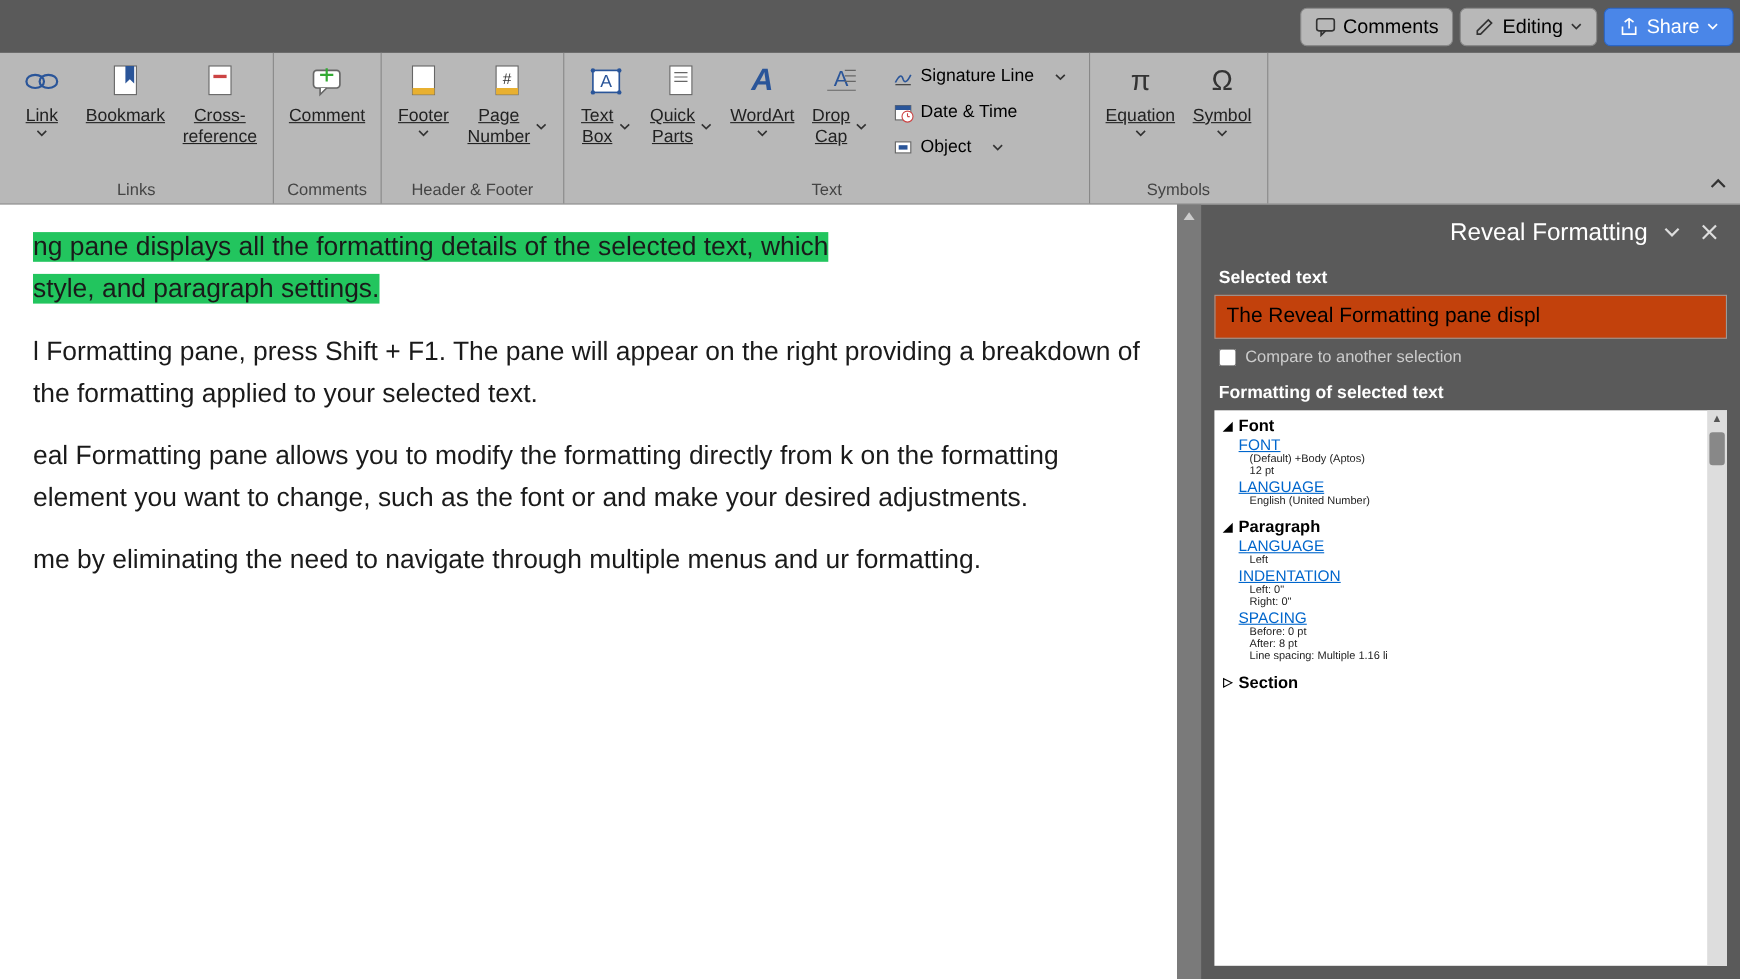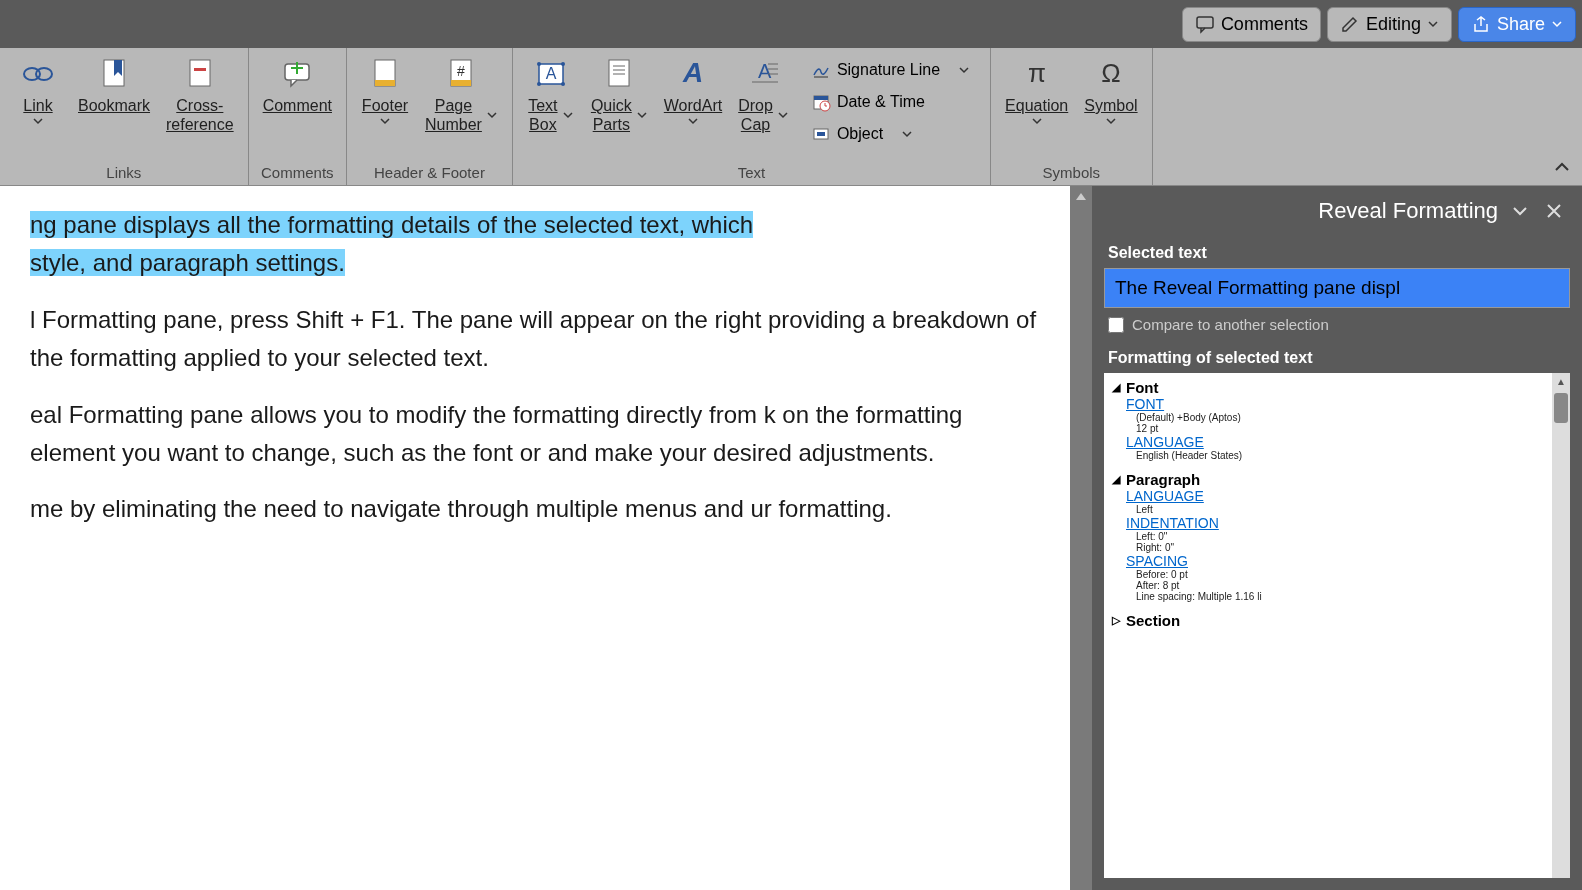--- a/index.html
+++ b/index.html
@@ -18,31 +18,31 @@
 .ribbon-icon { width: 40px; height: 40px; display: flex; align-items: center; justify-content: center; margin-bottom: 2px; }
 .ribbon-item-label { font-size: 16px; text-align: center; line-height: 1.2; color: #222; text-decoration: underline; }
 .ribbon-item-sub { display: flex; align-items: center; gap: 4px; }
 .ribbon-narrow { display: flex; flex-direction: column; gap: 4px; padding: 4px 8px; }
 .ribbon-narrow-item { display: flex; align-items: center; gap: 6px; font-size: 16px; cursor: pointer; padding: 4px; }
 .ribbon-collapse { position: absolute; right: 10px; bottom: 8px; width: 20px; height: 20px; cursor: pointer; }
 
 .doc-area { display: flex; height: calc(890px - 48px - 138px); }
 .doc-page { flex: 1; background: white; padding: 20px 30px; overflow: hidden; position: relative; }
 .doc-text { font-size: 24px; line-height: 1.6; color: #1a1a1a; font-family: 'Aptos', 'Segoe UI', sans-serif; }
-.doc-text .highlighted { background: #7dd3fc; }
+.doc-text .highlighted { background: #22c55e; }
 .doc-text p { margin-bottom: 18px; }
 .scroll-gutter { width: 22px; background: #7a7a7a; position: relative; }
 .scroll-arrow-up { position: absolute; top: 4px; left: 4px; width: 14px; height: 14px; color: #ccc; }
 
 .pane { width: 490px; background: #5a5a5a; display: flex; flex-direction: column; }
 .pane-header { display: flex; align-items: center; padding: 12px 16px; gap: 10px; }
 .pane-title { font-size: 22px; color: white; flex: 1; font-weight: 400; text-align: right; }
 .pane-header-btn { width: 24px; height: 24px; cursor: pointer; color: #ddd; display: flex; align-items: center; justify-content: center; }
 .pane-section-label { color: white; font-size: 16px; font-weight: 600; padding: 8px 16px 6px; }
-.pane-input { margin: 0 12px; padding: 8px 10px; background: #3b82f6; border: 1px solid #999; font-size: 19px; }
+.pane-input { margin: 0 12px; padding: 8px 10px; background: #c2410c; border: 1px solid #999; font-size: 19px; }
 .pane-check { display: flex; align-items: center; gap: 8px; padding: 8px 16px; color: #ccc; font-size: 15px; }
 .pane-check input { width: 16px; height: 16px; }
 .pane-tree { background: white; margin: 0 12px 12px; flex: 1; overflow-y: auto; padding: 6px 8px; font-size: 15px; position: relative; }
 .tree-node { margin-bottom: 2px; }
 .tree-header { display: flex; align-items: center; gap: 4px; font-weight: bold; cursor: pointer; }
 .tree-toggle { width: 10px; display: inline-block; font-size: 11px; }
 .tree-link { color: #0066cc; text-decoration: underline; cursor: pointer; margin-left: 14px; font-size: 14px; }
 .tree-val { margin-left: 24px; font-size: 10px; color: #222; }
 .pane-scroll { position: absolute; right: 0; top: 0; width: 18px; height: 100%; background: #ddd; }
 .pane-scroll-thumb { position: absolute; right: 2px; top: 20px; width: 14px; height: 30px; background: #888; border-radius: 3px; }
@@ -347,21 +347,21 @@
     <div class="pane-tree">
       <div class="tree-node">
         <div class="tree-header">
             <span class="tree-toggle">◢</span>
             <span>Font</span>
           </div>
         <div class="tree-link">FONT</div>
         <div class="tree-val">(Default) +Body (Aptos)</div>
         <div class="tree-val">12 pt</div>
         <div class="tree-link">LANGUAGE</div>
-        <div class="tree-val">English (Header States)</div>
+        <div class="tree-val">English (United Number)</div>
       </div>
       <div class="tree-node" style="margin-top:10px">
         <div class="tree-header">
             <span class="tree-toggle">◢</span>
             <span>Paragraph</span>
           </div>
         <div class="tree-link">LANGUAGE</div>
         <div class="tree-val">Left</div>
         <div class="tree-link">INDENTATION</div>
         <div class="tree-val">Left:  0"</div>

